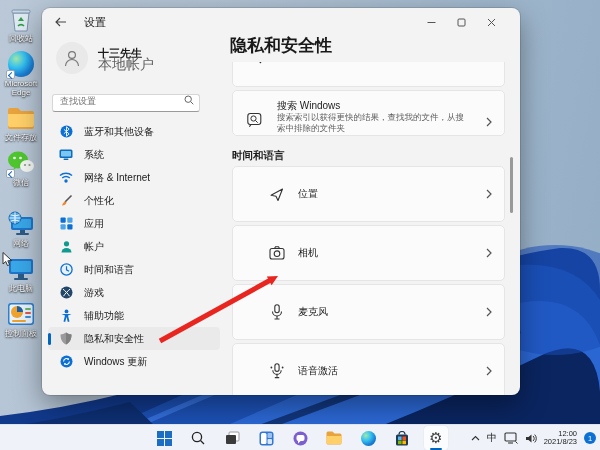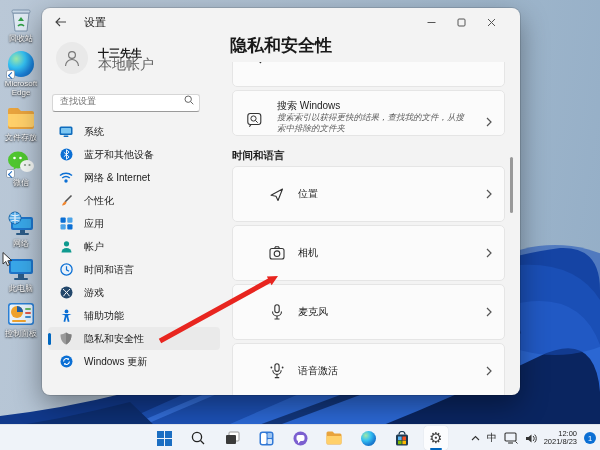--- a/index.html
+++ b/index.html
@@ -229,37 +229,37 @@
       <svg width="10" height="10" viewBox="0 0 10 10">
         <circle cx="4.2" cy="4.2" r="3.2" fill="none" stroke="#666" stroke-width="1"></circle>
           <path d="M6.6 6.6 L9.3 9.3" stroke="#666" stroke-width="1"></path>
       </svg>
     </div>
 
     <div class="nav">
 
       <div class="nitem">
         <span class="nicon">
+          <svg width="13" height="13" viewBox="0 0 13 13">
+              <circle cx="6.5" cy="6.5" r="6" fill="#0b6fd4"></circle>
+              <path d="M6.5 1.8 v9.4 M6.5 1.8 l2.6 2.3 -5.2 4.6 M6.5 11.2 l2.6 -2.3 -5.2 -4.6" stroke="#fff" stroke-width="0.9" fill="none"></path>
+            </svg>
+        </span>
+        <span class="nlbl">蓝牙和其他设备</span>
+      </div>
+
+      <div class="nitem">
+        <span class="nicon">
           <svg width="14" height="13" viewBox="0 0 14 13">
               <rect x="0.5" y="1.5" width="13" height="8.5" rx="1.5" fill="#0f6cbd"></rect>
               <rect x="2" y="3" width="10" height="5.5" rx="0.8" fill="#7cc6f2"></rect>
               <rect x="4.5" y="10.5" width="5" height="1.6" rx="0.8" fill="#0f6cbd"></rect>
             </svg>
         </span>
         <span class="nlbl">系统</span>
-      </div>
-
-      <div class="nitem">
-        <span class="nicon">
-          <svg width="13" height="13" viewBox="0 0 13 13">
-              <circle cx="6.5" cy="6.5" r="6" fill="#0b6fd4"></circle>
-              <path d="M6.5 1.8 v9.4 M6.5 1.8 l2.6 2.3 -5.2 4.6 M6.5 11.2 l2.6 -2.3 -5.2 -4.6" stroke="#fff" stroke-width="0.9" fill="none"></path>
-            </svg>
-        </span>
-        <span class="nlbl">蓝牙和其他设备</span>
       </div>
 
       <div class="nitem">
         <span class="nicon">
           <svg width="14" height="11" viewBox="0 0 14 11">
               <path d="M1 3.5 a9 9 0 0 1 12 0" fill="none" stroke="#0b6fd4" stroke-width="1.5"></path>
               <path d="M3.2 6 a6 6 0 0 1 7.6 0" fill="none" stroke="#0b6fd4" stroke-width="1.5"></path>
               <circle cx="7" cy="9" r="1.7" fill="#0b6fd4"></circle>
             </svg>
         </span>
@@ -369,21 +369,21 @@
       <div class="cicon">
         <svg width="17" height="16" viewBox="0 0 17 16">
             <rect x="0.8" y="1.5" width="13" height="11" rx="2.5" fill="none" stroke="#333" stroke-width="1.1"></rect>
             <circle cx="6.5" cy="6.5" r="2.6" fill="none" stroke="#333" stroke-width="1"></circle>
             <path d="M8.5 8.5 l2.2 2.2" stroke="#333" stroke-width="1"></path>
             <path d="M4 12.4 l-1.6 2.4" stroke="#333" stroke-width="1.1"></path>
           </svg>
       </div>
       <div class="swmain">
         <div class="swtitle">搜索 Windows</div>
-        <div class="subtxt" style="width:190px;font-style:italic;">搜索索引以获得更快的结果，查找我的文件，从搜索中排除的文件夹</div>
+        <div class="subtxt" style="width:190px;">搜索索引以获得更快的结果，查找我的文件，从搜索中排除的文件夹</div>
       </div>
       <svg class="chev" width="6" height="10" viewBox="0 0 6 10">
           <path d="M1 1 l4 4 -4 4" stroke="#555" stroke-width="1.2" fill="none"></path>
         </svg>
     </div>
 
     <div class="sectionhdr">时间和语言</div>
 
     <div class="permlist">
 

